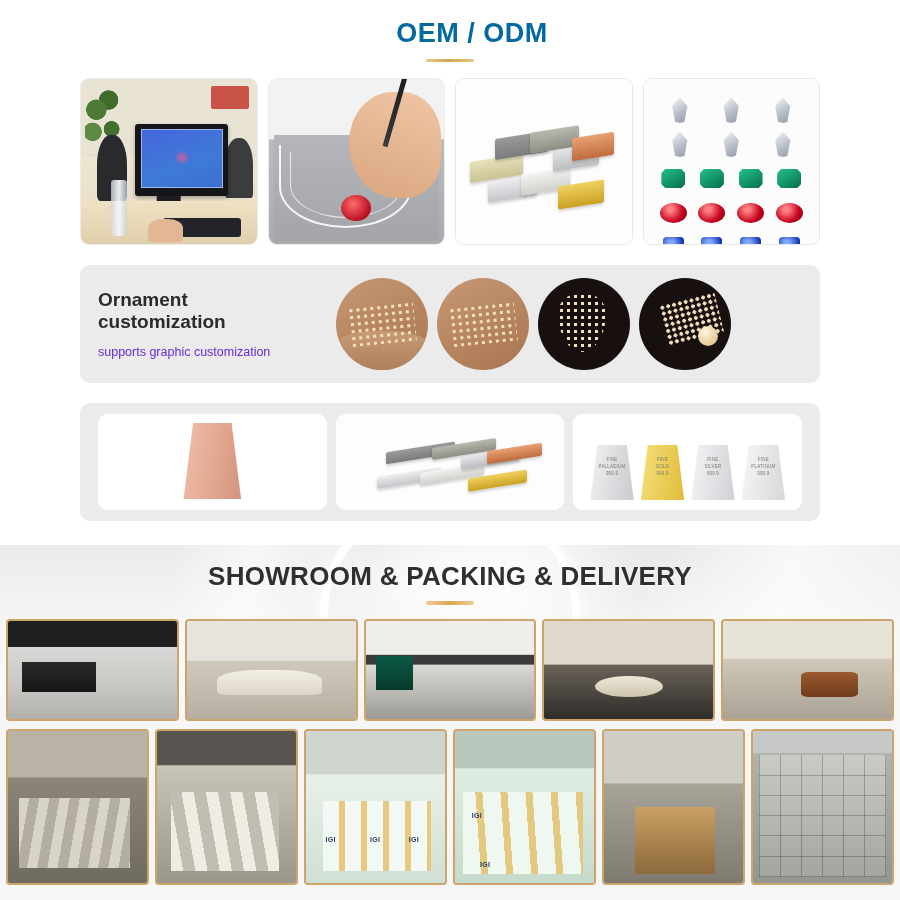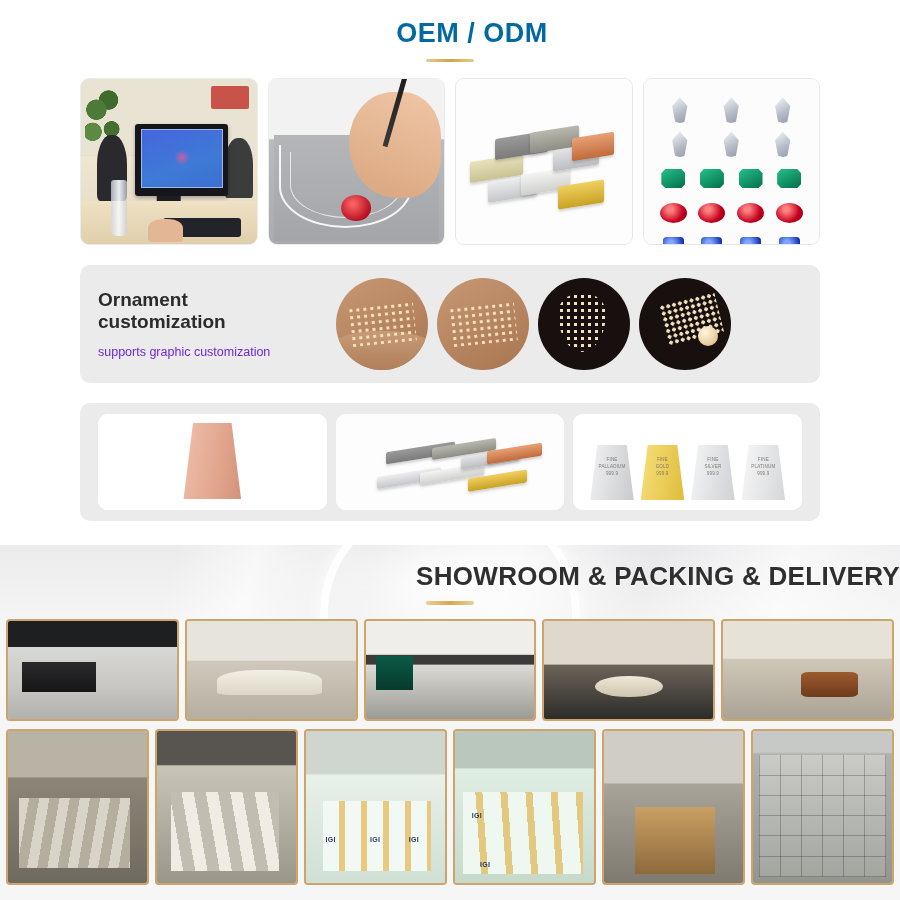--- a/index.html
+++ b/index.html
@@ -193,21 +193,21 @@
   .sr-ceiling { position:absolute; left:0; right:0; top:0; height:84px; overflow:hidden; }
   .sr-arch {
     position:absolute; left:50%; top:-46px; width:260px; height:150px;
     transform: translateX(-50%);
     border: 8px solid rgba(255,255,255,.9);
     border-radius: 130px 130px 40px 40px;
     box-shadow: 0 0 18px rgba(255,255,255,.8);
     background: transparent;
   }
   .sr-title {
-    position: relative; text-align:right; padding-top: 16px;
+    position: relative; text-align:center; padding-top: 16px;
     font-size: 26px; font-weight: bold; color: #2f2f2f; letter-spacing:.3px;
     text-shadow: 0 1px 2px rgba(255,255,255,.85);
   }
   .sr-rule { width:48px; height:4px; margin: 9px auto 0;
     background: linear-gradient(90deg,#eccf93,#d8a851,#eccf93); border-radius:2px; }
 
   .sr-row {
     display:flex; gap: 6px; padding: 14px 6px 0 6px;
   }
   .sr-row.second { padding-top: 8px; }

